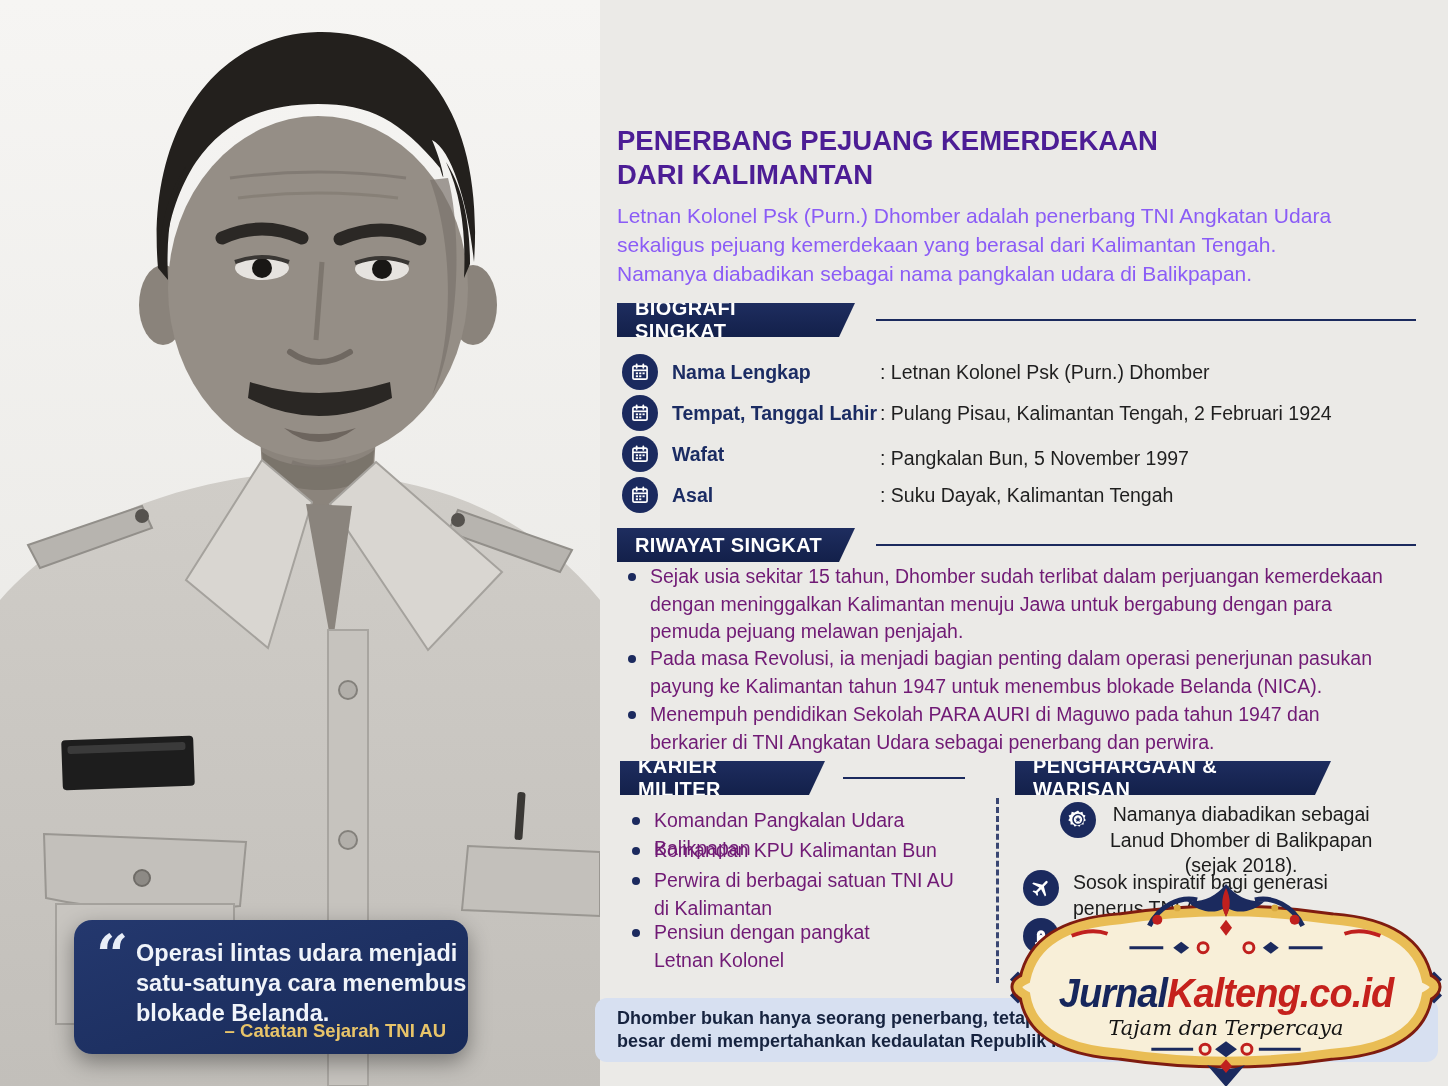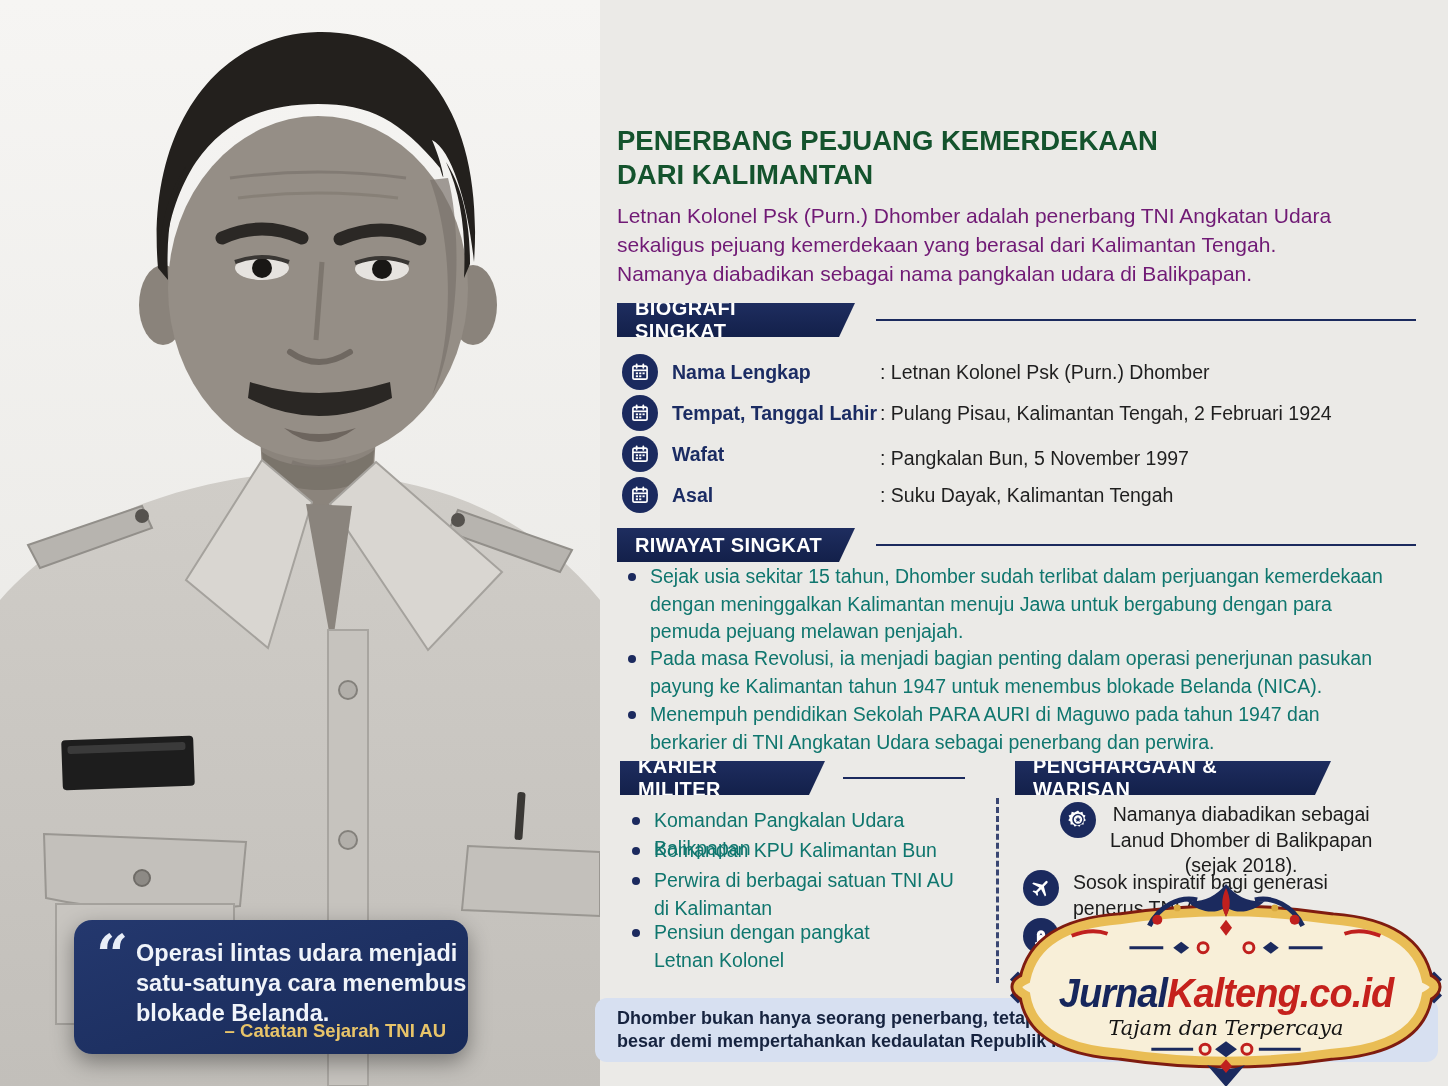--- a/index.html
+++ b/index.html
@@ -5,32 +5,32 @@
   html,body{margin:0;padding:0;}
   body{width:1448px;height:1086px;overflow:hidden;background:#ebeae7;font-family:"Liberation Sans",sans-serif;}
   .page{position:relative;width:1448px;height:1086px;background:#ebeae7;overflow:hidden;}
 
   
   .portrait{position:absolute;left:0;top:0;width:600px;height:1086px;z-index:1;}
 
   
   .abs{position:absolute;}
   .title{left:615px;top:18px;font-size:86px;line-height:1;font-weight:800;letter-spacing:2px;color:#1b2c63;z-index:2;}
-  .subtitle{left:617px;top:124px;font-size:27.5px;line-height:34px;font-weight:800;color:#14532d;white-space:pre-line;z-index:2;}
-  .intro{left:617px;top:201px;font-size:21px;line-height:29px;color:#701a75;white-space:pre-line;z-index:2;}
+  .subtitle{left:617px;top:124px;font-size:27.5px;line-height:34px;font-weight:800;color:#4c1d95;white-space:pre-line;z-index:2;}
+  .intro{left:617px;top:201px;font-size:21px;line-height:29px;color:#8b5cf6;white-space:pre-line;z-index:2;}
 
   .banner{height:34px;background:linear-gradient(180deg,#1e2d5f,#13204a);color:#fff;font-weight:800;font-size:20px;letter-spacing:.4px;display:flex;align-items:center;padding:0 24px 0 18px;clip-path:polygon(0 0,100% 0,calc(100% - 16px) 100%,0 100%);z-index:2;box-sizing:border-box;}
   .rule{height:2px;background:#1b2a5e;z-index:2;}
 
   .bio-row{height:40px;display:flex;align-items:center;z-index:2;}
   .icon-circle{width:36px;height:36px;border-radius:50%;background:#1b2a5e;display:flex;align-items:center;justify-content:center;flex:0 0 36px;}
   .bio-label{font-size:19.5px;font-weight:bold;color:#1b2c63;}
   .bio-value{font-size:19.5px;color:#1f1f1f;}
 
-  .bullet{z-index:2;font-size:19.5px;line-height:27.5px;color:#0f766e;white-space:pre-line;padding-left:24px;}
+  .bullet{z-index:2;font-size:19.5px;line-height:27.5px;color:#701a75;white-space:pre-line;padding-left:24px;}
   .bullet::before{content:"";position:absolute;left:2px;top:10px;width:8px;height:8px;border-radius:50%;background:#1b2a5e;}
 
   .divider-dashed{border-left:3px dashed #1b2a5e;width:0;z-index:2;opacity:.85;}
 
   .award-item{display:flex;gap:14px;z-index:2;}
   .award-text{font-size:19.5px;line-height:25.5px;color:#1c1c1c;white-space:pre-line;}
 
   
   .quote-box{left:74px;top:920px;width:394px;height:134px;background:linear-gradient(160deg,#24386e,#182a58);border-radius:18px;box-shadow:0 8px 22px rgba(0,0,0,.38);z-index:8;}
   .quote-mark{position:absolute;left:22px;top:2px;font-family:"DejaVu Serif",serif;font-size:56px;font-weight:bold;color:#e8eef8;}

